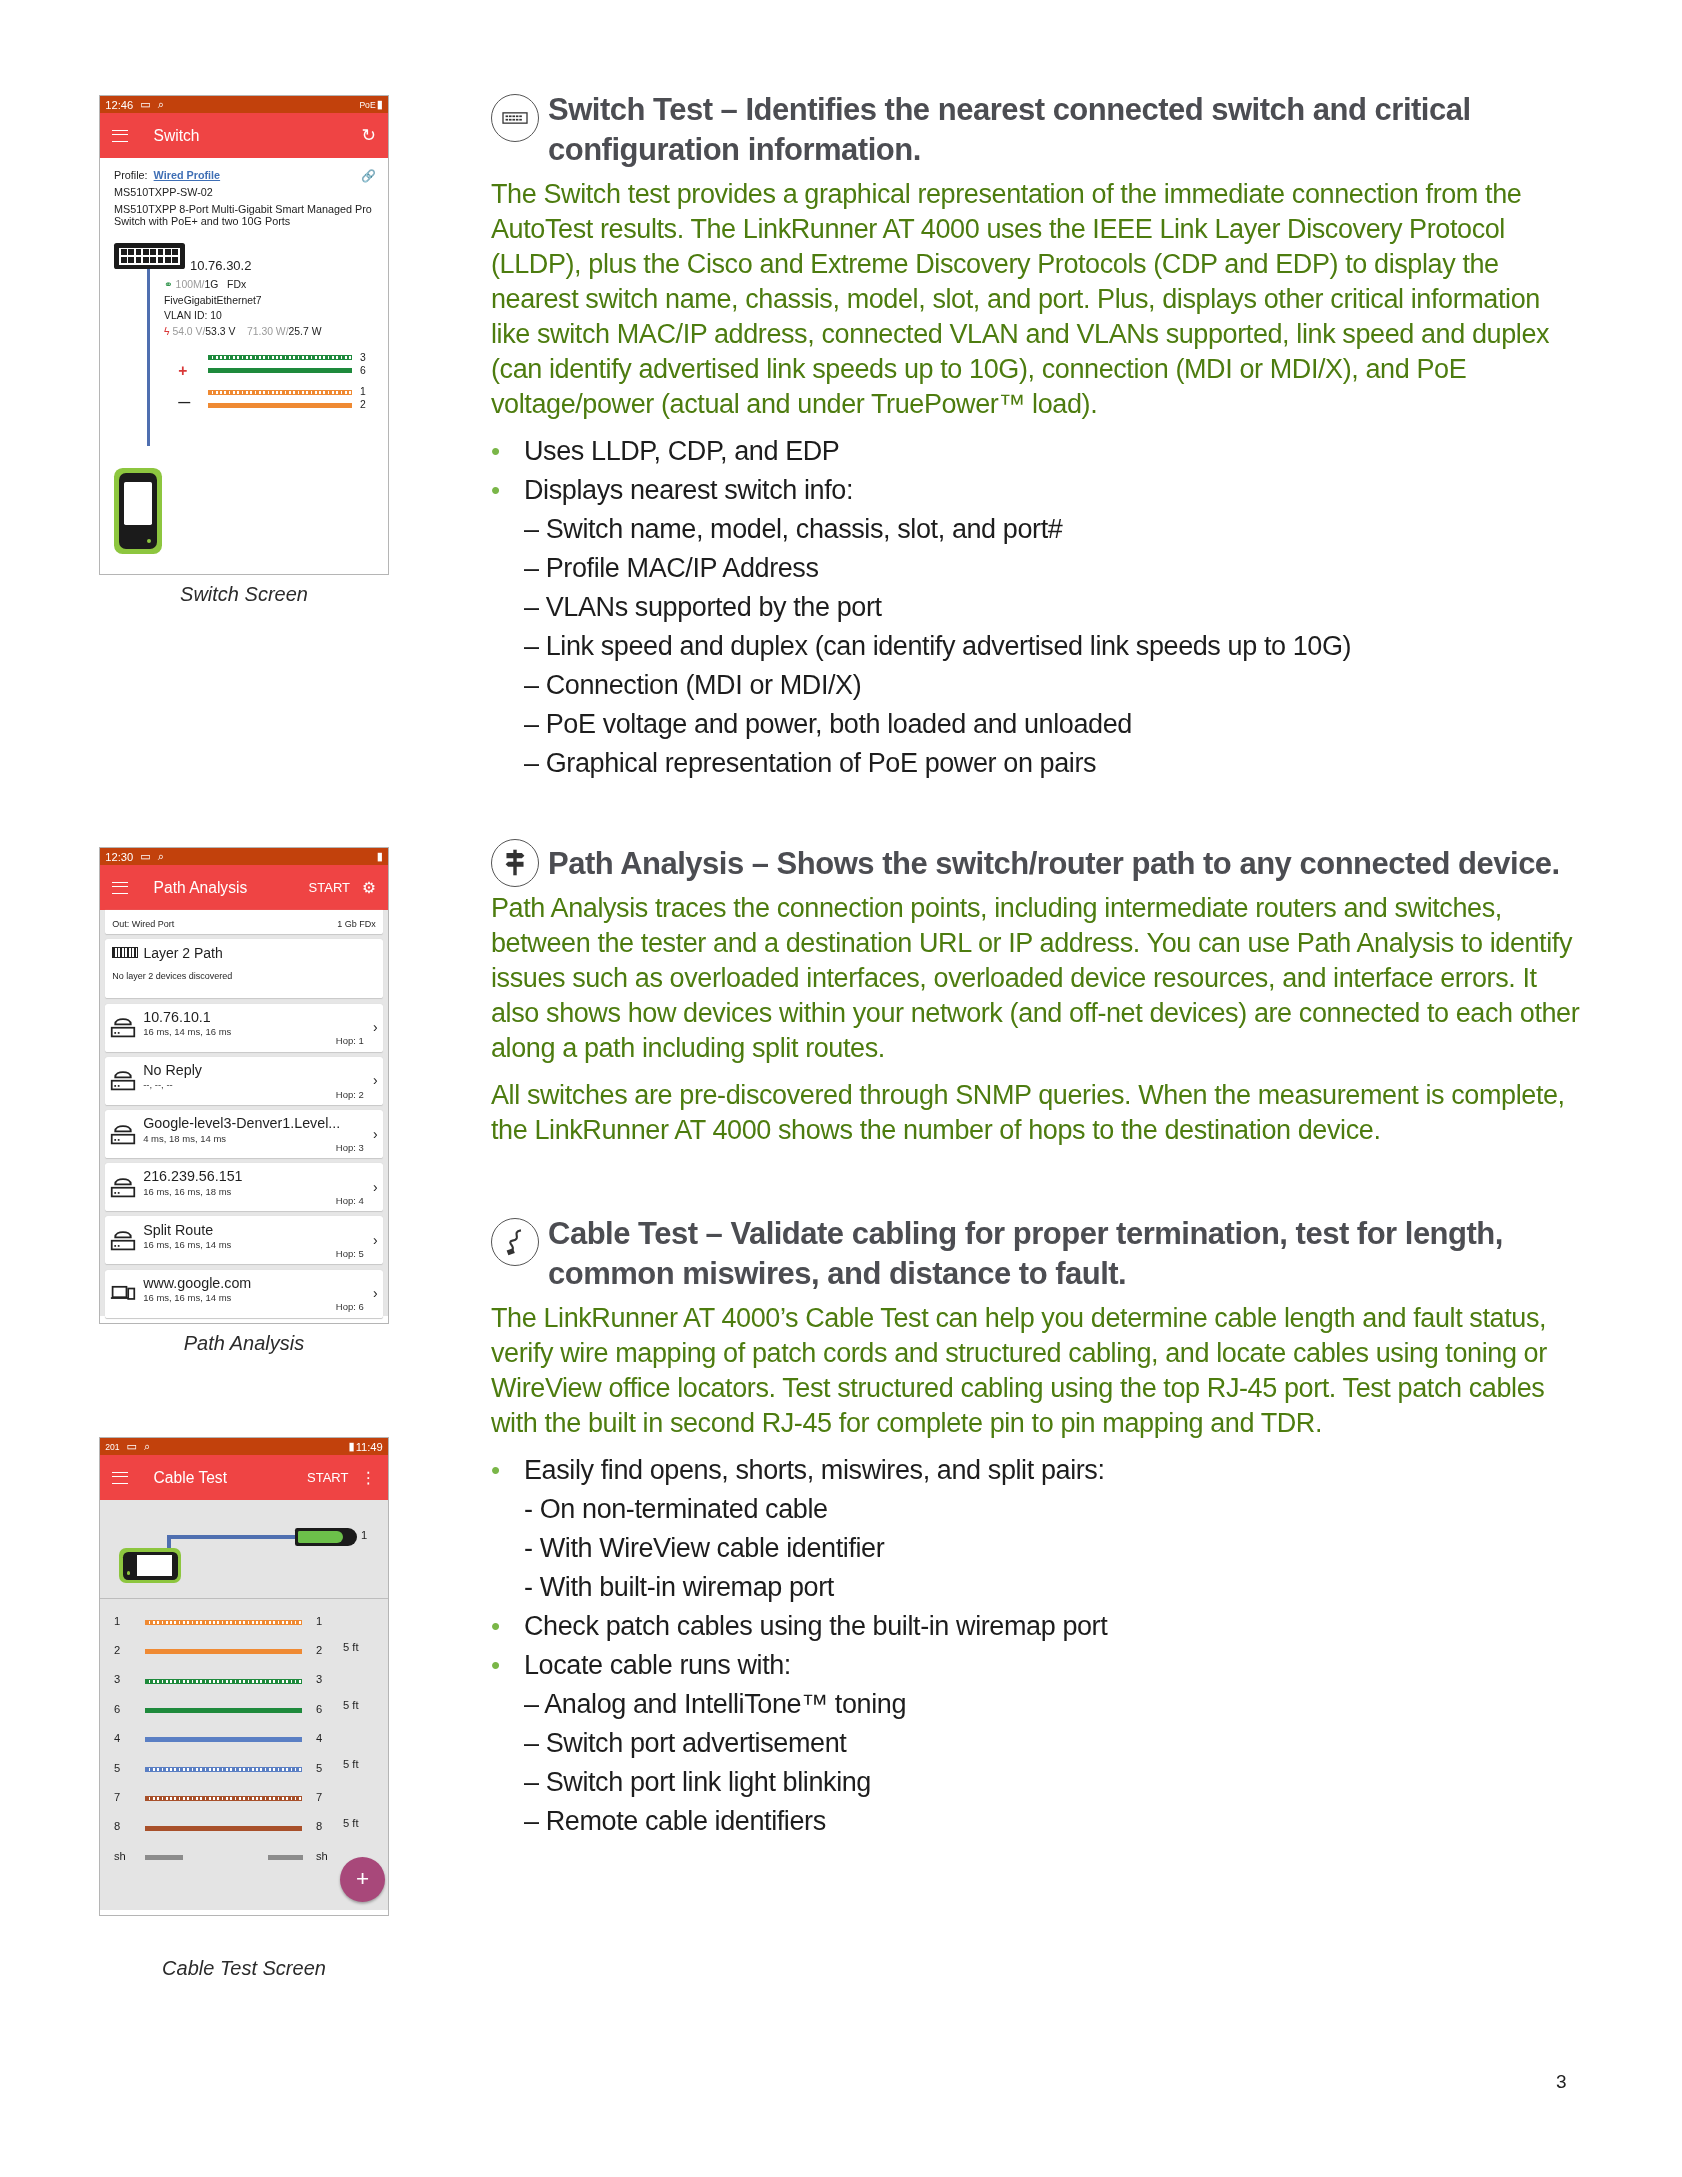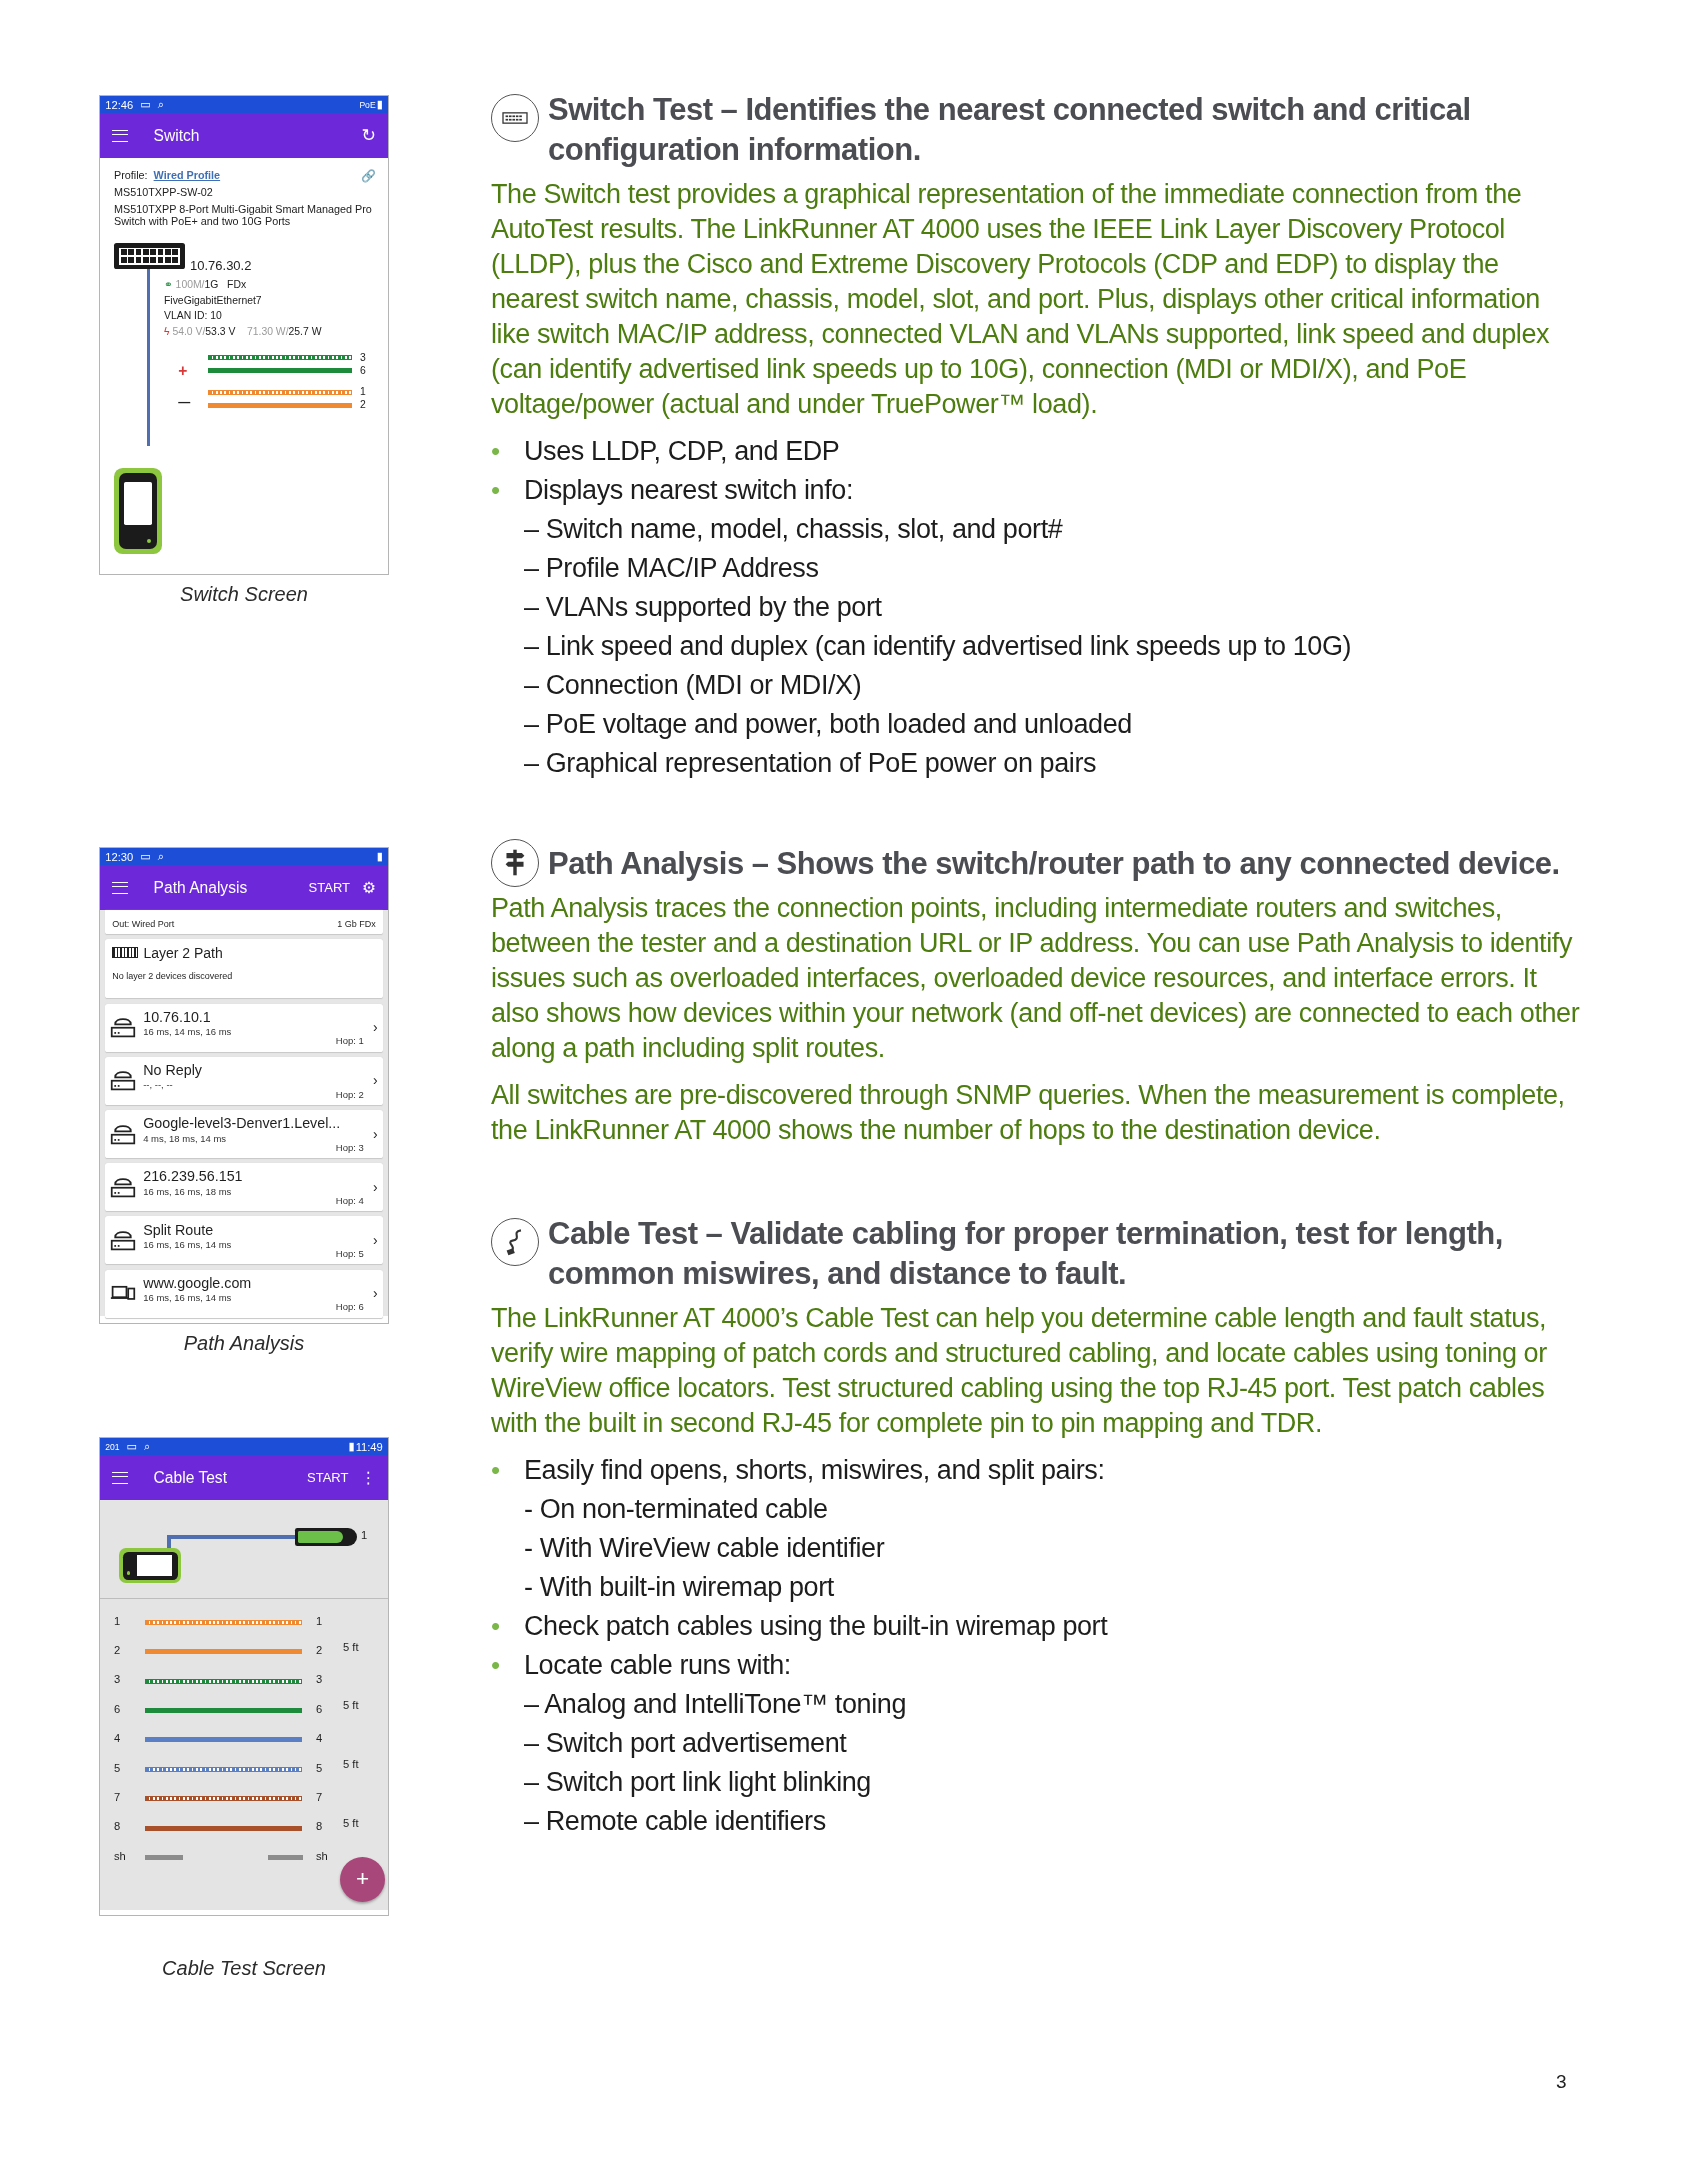--- a/index.html
+++ b/index.html
@@ -12,23 +12,23 @@
   .sec-icon { position: absolute; left: 0; top: 3.5px; width: 48px; height: 48px; border: 1.7px solid #555; border-radius: 50%; display: flex; align-items: center; justify-content: center; background: #fff; }
   .sec-title { font-family: "Liberation Sans", sans-serif; font-weight: bold; font-size: 31px; line-height: 40px; color: #4c4d52; letter-spacing: -0.5px; }
   .para { font-family: "Liberation Sans", sans-serif; font-size: 27px; line-height: 35px; color: #4d7c0f; margin-top: 7px; letter-spacing: -0.4px; }
   .para + .para { margin-top: 12px; }
   .bullets { margin-top: 10.4px; list-style: none; }
   .bullets li { font-size: 27px; line-height: 39px; letter-spacing: -0.4px; color: #1d1d1d; position: relative; padding-left: 33px; }
   .bullets li.b::before { content: "•"; position: absolute; left: 0; top: 0; color: #7ab648; font-size: 26px; }
 
   
   .phone { position: absolute; left: 99px; width: 290px; border: 1.7px solid #b5b5b5; background: #fff; overflow: hidden; font-family: "Liberation Sans", sans-serif; }
-  .statusbar { height: 17.3px; background: #1d4ed8; color: #fff; font-size: 11.2px; display: flex; align-items: center; padding: 0 5.2px; gap: 7px; }
+  .statusbar { height: 17.3px; background: #c2410c; color: #fff; font-size: 11.2px; display: flex; align-items: center; padding: 0 5.2px; gap: 7px; }
   .statusbar .right { margin-left: auto; display: flex; gap: 1px; align-items: center; }
-  .appbar { height: 45px; background: #6d28d9; color: #fff; display: flex; align-items: center; padding: 0 12px; }
+  .appbar { height: 45px; background: #ef4444; color: #fff; display: flex; align-items: center; padding: 0 12px; }
   .appbar .menu { width: 15.6px; height: 12px; border-top: 1.7px solid #fff; border-bottom: 1.7px solid #fff; position: relative; margin-right: 26px; }
   .appbar .menu::after { content: ""; position: absolute; left: 0; right: 0; top: 3.5px; border-top: 1.7px solid #fff; }
   .appbar .title { font-size: 15.6px; flex: 1; }
   .appbar .action { font-size: 13px; margin-right: 12px; }
   .caption { position: absolute; font-family: "Liberation Sans", sans-serif; font-style: italic; font-size: 20px; color: #2b2b2b; text-align: center; width: 290px; left: 99px; }
 
   
   .sw-body { position: relative; height: 406px; padding: 10.4px 14px; font-size: 10.8px; color: #222; }
   .sw-body .row { margin-bottom: 5.2px; }
   .profile-link { color: #3f6fb5; text-decoration: underline; font-weight: bold; }

